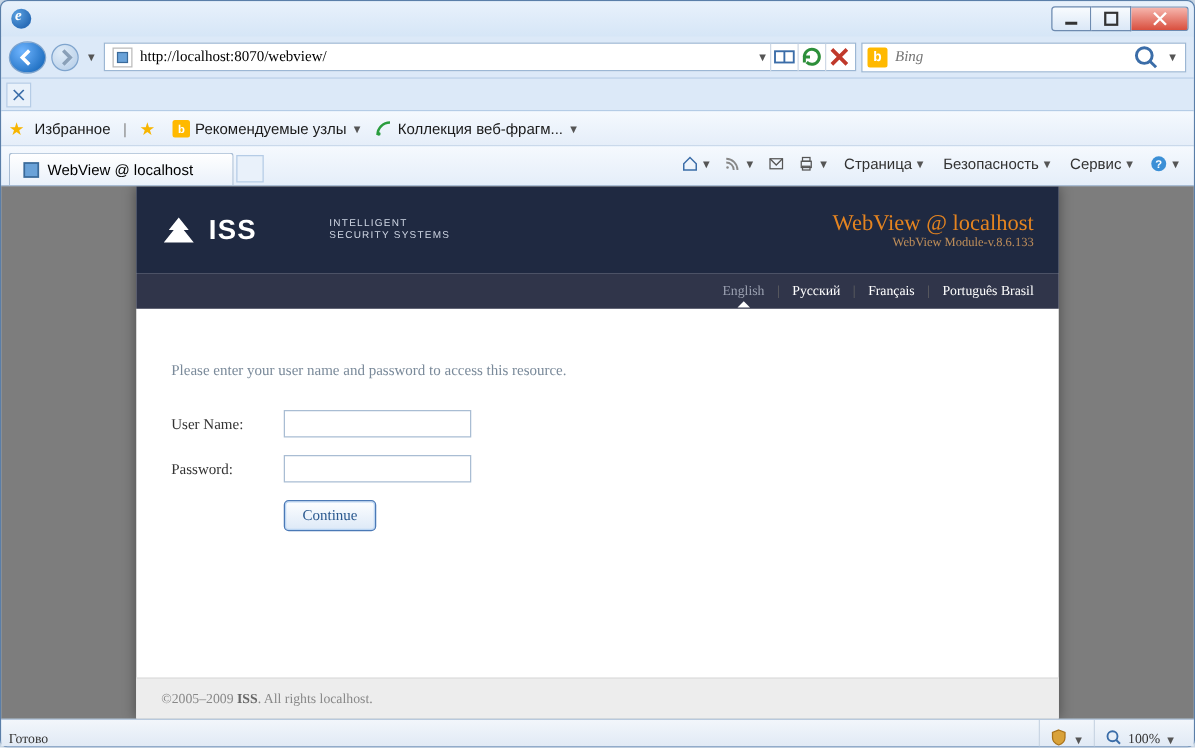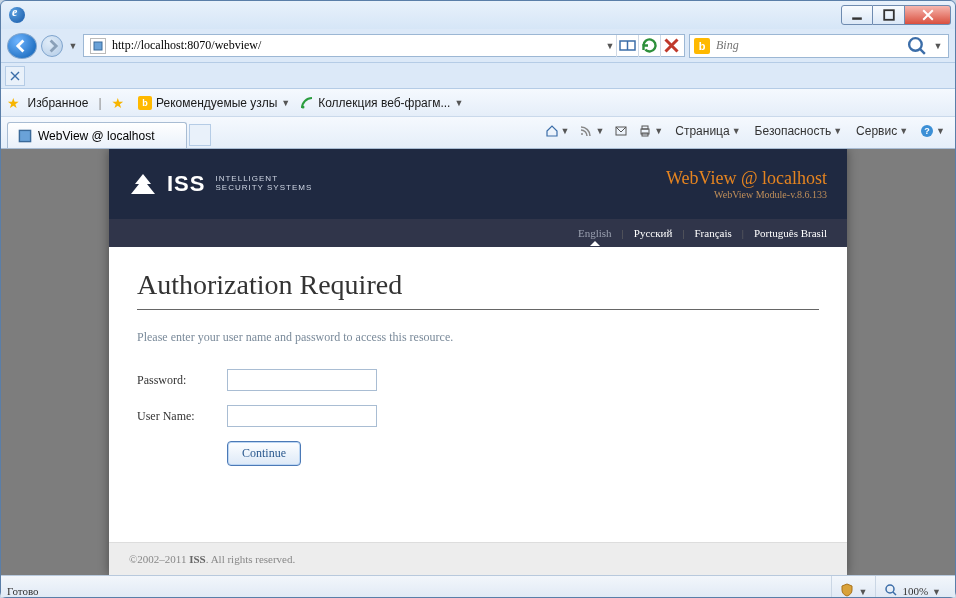--- a/index.html
+++ b/index.html
@@ -166,21 +166,21 @@
   .page-header{
     background:#1f2941;height:70px;display:flex;align-items:center;
     padding:0 20px;
   }
   .logo-block{display:flex;align-items:center;gap:10px;color:#fff;}
   .iss-mark{
     width:28px;height:24px;position:relative;
   }
   .iss-mark svg{width:28px;height:24px;fill:#fff;}
   .iss-name{font:bold 22px Arial;color:#fff;letter-spacing:1px;}
-  .iss-sub{font:8px Arial;color:#cfd6e4;line-height:1.1;letter-spacing:1px;}
+  .iss-sub{font:8px Arial;color:#cfd6e4;line-height:1.1;letter-spacing:1px;margin-left:48px;}
   .hdr-right{margin-left:auto;text-align:right;}
   .hdr-title{color:#e58420;font:18px "Segoe UI";}
   .hdr-sub{color:#c08f5a;font:10px "Segoe UI";}
   .langbar{
     background:#30354a;height:28px;display:flex;align-items:center;
     justify-content:flex-end;padding:0 20px;gap:10px;font:11px "Segoe UI";
     position:relative;
   }
   .lang{color:#fff;}
   .lang.active{color:#9aa0b0;position:relative;}
@@ -434,36 +434,35 @@
         <span class="lang active">English</span>
         <span class="lang-sep">|</span>
         <span class="lang">Русский</span>
         <span class="lang-sep">|</span>
         <span class="lang">Français</span>
         <span class="lang-sep">|</span>
         <span class="lang">Português Brasil</span>
       </div>
 
       <div class="page-body">
-        <h1 class="page-h1">Authorization Required</h1>
         <p class="instr">Please enter your user name and password to access this resource.</p>
 
+        <div class="form-row">
+          <label>User Name:</label>
+          <input type="text" style="">
+        </div>
         <div class="form-row">
           <label>Password:</label>
           <input type="password" style="">
         </div>
-        <div class="form-row">
-          <label>User Name:</label>
-          <input type="text" style="">
-        </div>
         <button class="btn-continue">Continue</button>
       </div>
 
       <div class="page-footer">
-        <span>©2002–2011 </span><b>ISS</b><span>. All rights reserved.</span>
+        <span>©2005–2009 </span><b>ISS</b><span>. All rights localhost.</span>
       </div>
     </div>
   </div>
 
   <div class="statusbar">
     <div class="seg">
       <span>Готово</span>
     </div>
     <div class="spacer"></div>
     <div class="seg">

